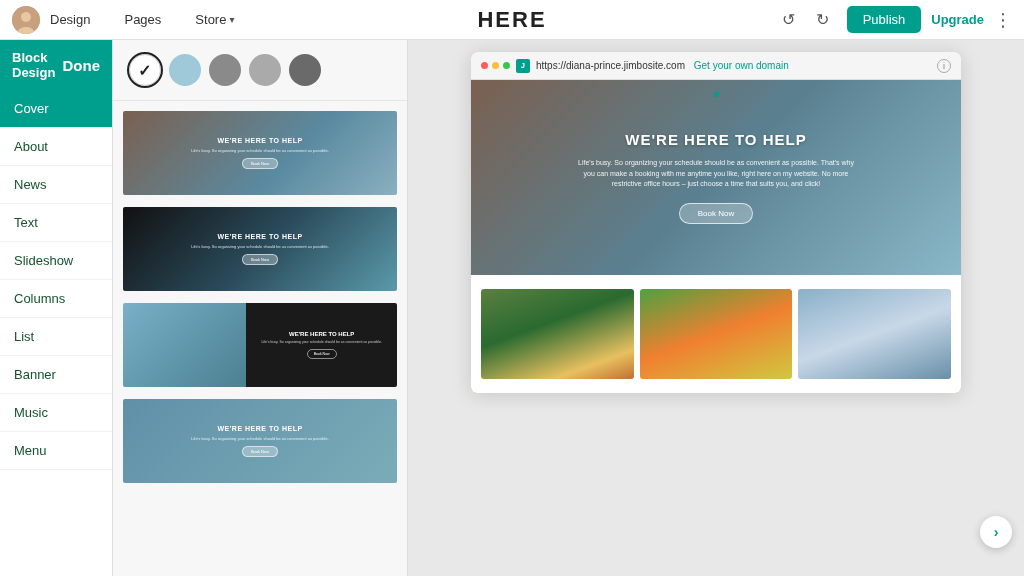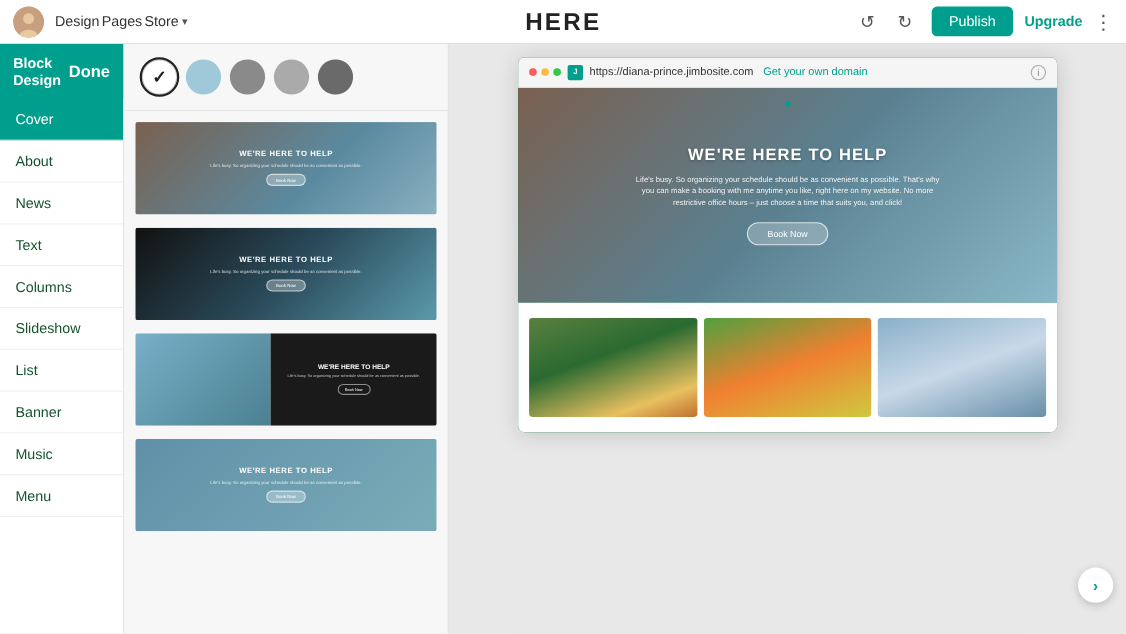--- a/index.html
+++ b/index.html
@@ -15,21 +15,21 @@
       padding: 0 12px;
       position: relative;
       z-index: 10;
     }
     .nav-avatar {
       width: 28px; height: 28px; border-radius: 50%;
       background: #c8a080;
       overflow: hidden; margin-right: 10px; flex-shrink: 0;
     }
     .nav-avatar svg { width: 100%; height: 100%; }
-    .nav-links { display: flex; gap: 2px; align-items: center; text-align: center; }
+    .nav-links { display: flex; gap: 34px; align-items: center; text-align: center; }
     .nav-link {
       font-size: 13px; color: #333; cursor: pointer; font-weight: 500;
     }
     .nav-store { display: flex; align-items: center; gap: 3px; }
     .nav-store .chevron { font-size: 10px; color: #555; }
     .nav-logo {
       position: absolute; left: 50%; transform: translateX(-50%);
       font-size: 22px; font-weight: 900; letter-spacing: 2px; color: #222;
     }
     .nav-right { margin-left: auto; display: flex; align-items: center; gap: 10px; }
@@ -148,21 +148,21 @@
       background: #e8e8e8;
       display: flex;
       align-items: flex-start;
       justify-content: center;
       padding: 12px;
       overflow: hidden;
     }
     .browser-window {
       width: 100%;
       max-width: 490px;
-      background: #15803d;
+      background: #eab308;
       border-radius: 6px;
       box-shadow: 0 2px 20px rgba(0,0,0,0.15);
       overflow: hidden;
     }
     .browser-bar {
       height: 28px; background: #f5f5f5; border-bottom: 1px solid #ddd;
       display: flex; align-items: center; padding: 0 10px; gap: 6px;
     }
     .browser-dots { display: flex; gap: 4px; }
     .browser-dot { width: 7px; height: 7px; border-radius: 50%; }
@@ -261,22 +261,22 @@
   <div class="left-sidebar">
     <div class="block-design-header">
       <span class="block-design-title">Block Design</span>
       <button class="done-btn">Done</button>
     </div>
     <div class="nav-items">
       <div class="nav-item active">Cover</div>
       <div class="nav-item">About</div>
       <div class="nav-item">News</div>
       <div class="nav-item">Text</div>
+      <div class="nav-item">Slideshow</div>
       <div class="nav-item">Columns</div>
-      <div class="nav-item">Slideshow</div>
       <div class="nav-item">List</div>
       <div class="nav-item">Banner</div>
       <div class="nav-item">Music</div>
       <div class="nav-item">Menu</div>
     </div>
   </div>
 
   <div class="middle-panel">
 
     <div class="color-swatches">

